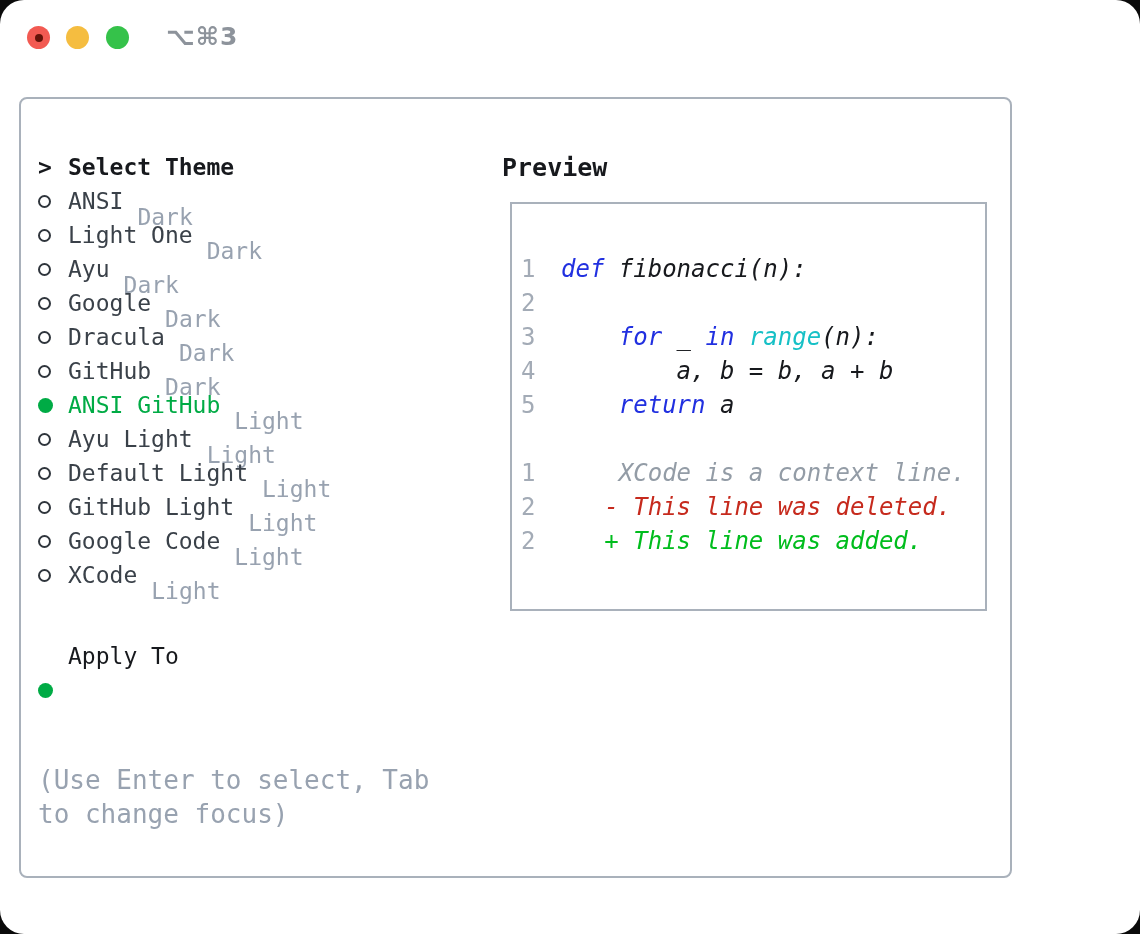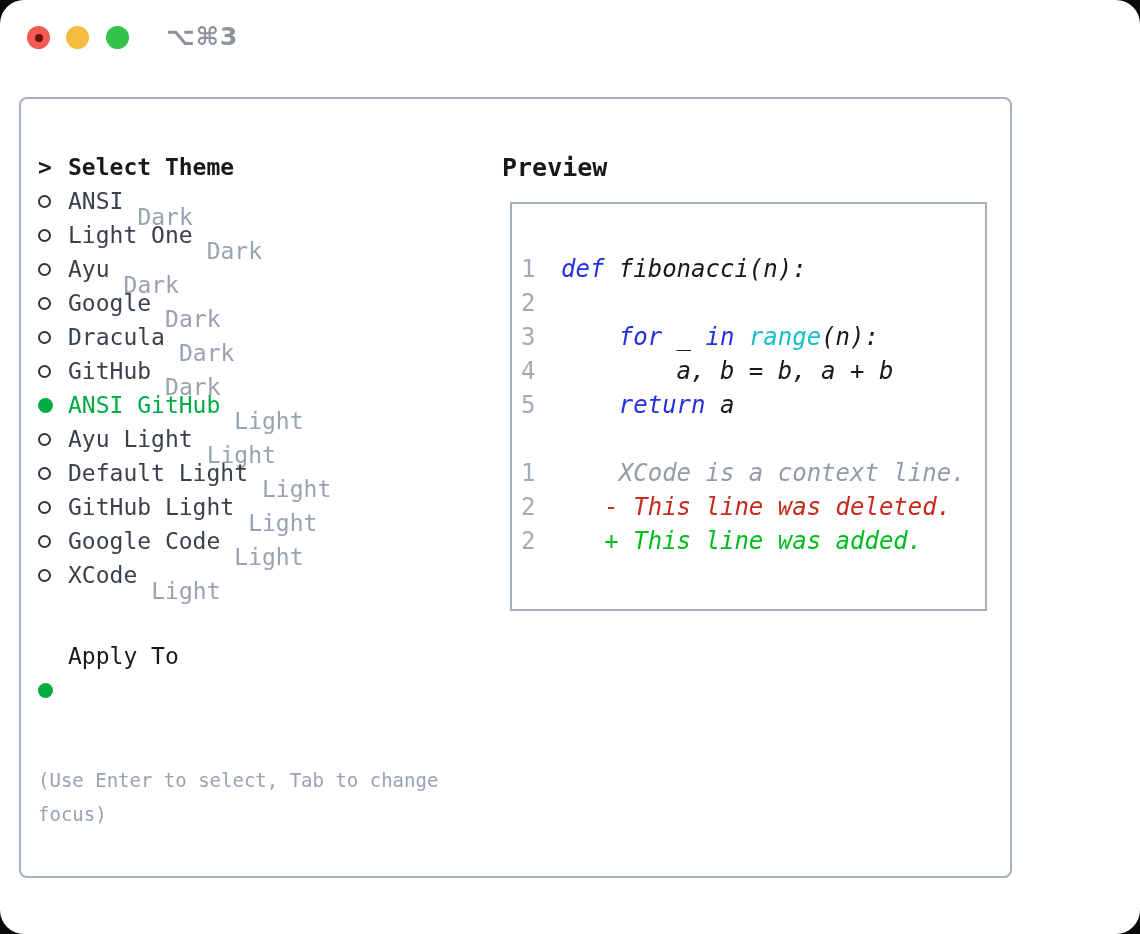--- a/index.html
+++ b/index.html
@@ -58,21 +58,21 @@
   .bullet.filled{width:15px;height:15px;border:none;background:var(--selected-green);}
   .name{white-space:pre;}
   .row.selected .name{color:var(--selected-green);}
   .tag{color:var(--muted-gray);margin-left:14px;white-space:pre;margin-top:32px;}
   .header-row .name{font-weight:700;color:var(--text-black);}
   .theme-list{position:absolute;left:17px;top:51px;}
   .apply-block{position:absolute;left:17px;top:528px;margin-top:12px;}
   .apply-label{padding-left:30px;color:var(--text-black);}
   .hint{
     position:absolute;left:17px;top:664px;width:412px;
-    font-size:19px;line-height:34px;color:var(--muted-gray);
+    font-size:26px;line-height:34px;color:var(--muted-gray);
   }
   
   .preview-title{
     position:absolute;left:481px;top:51px;height:34px;display:flex;align-items:center;
     font-size:25px;font-weight:700;color:var(--text-black);
   }
   .preview-box{
     position:absolute;left:489px;top:103px;width:477px;height:409px;
     border:2px solid var(--border-gray);background:#fff;overflow:hidden;
   }

